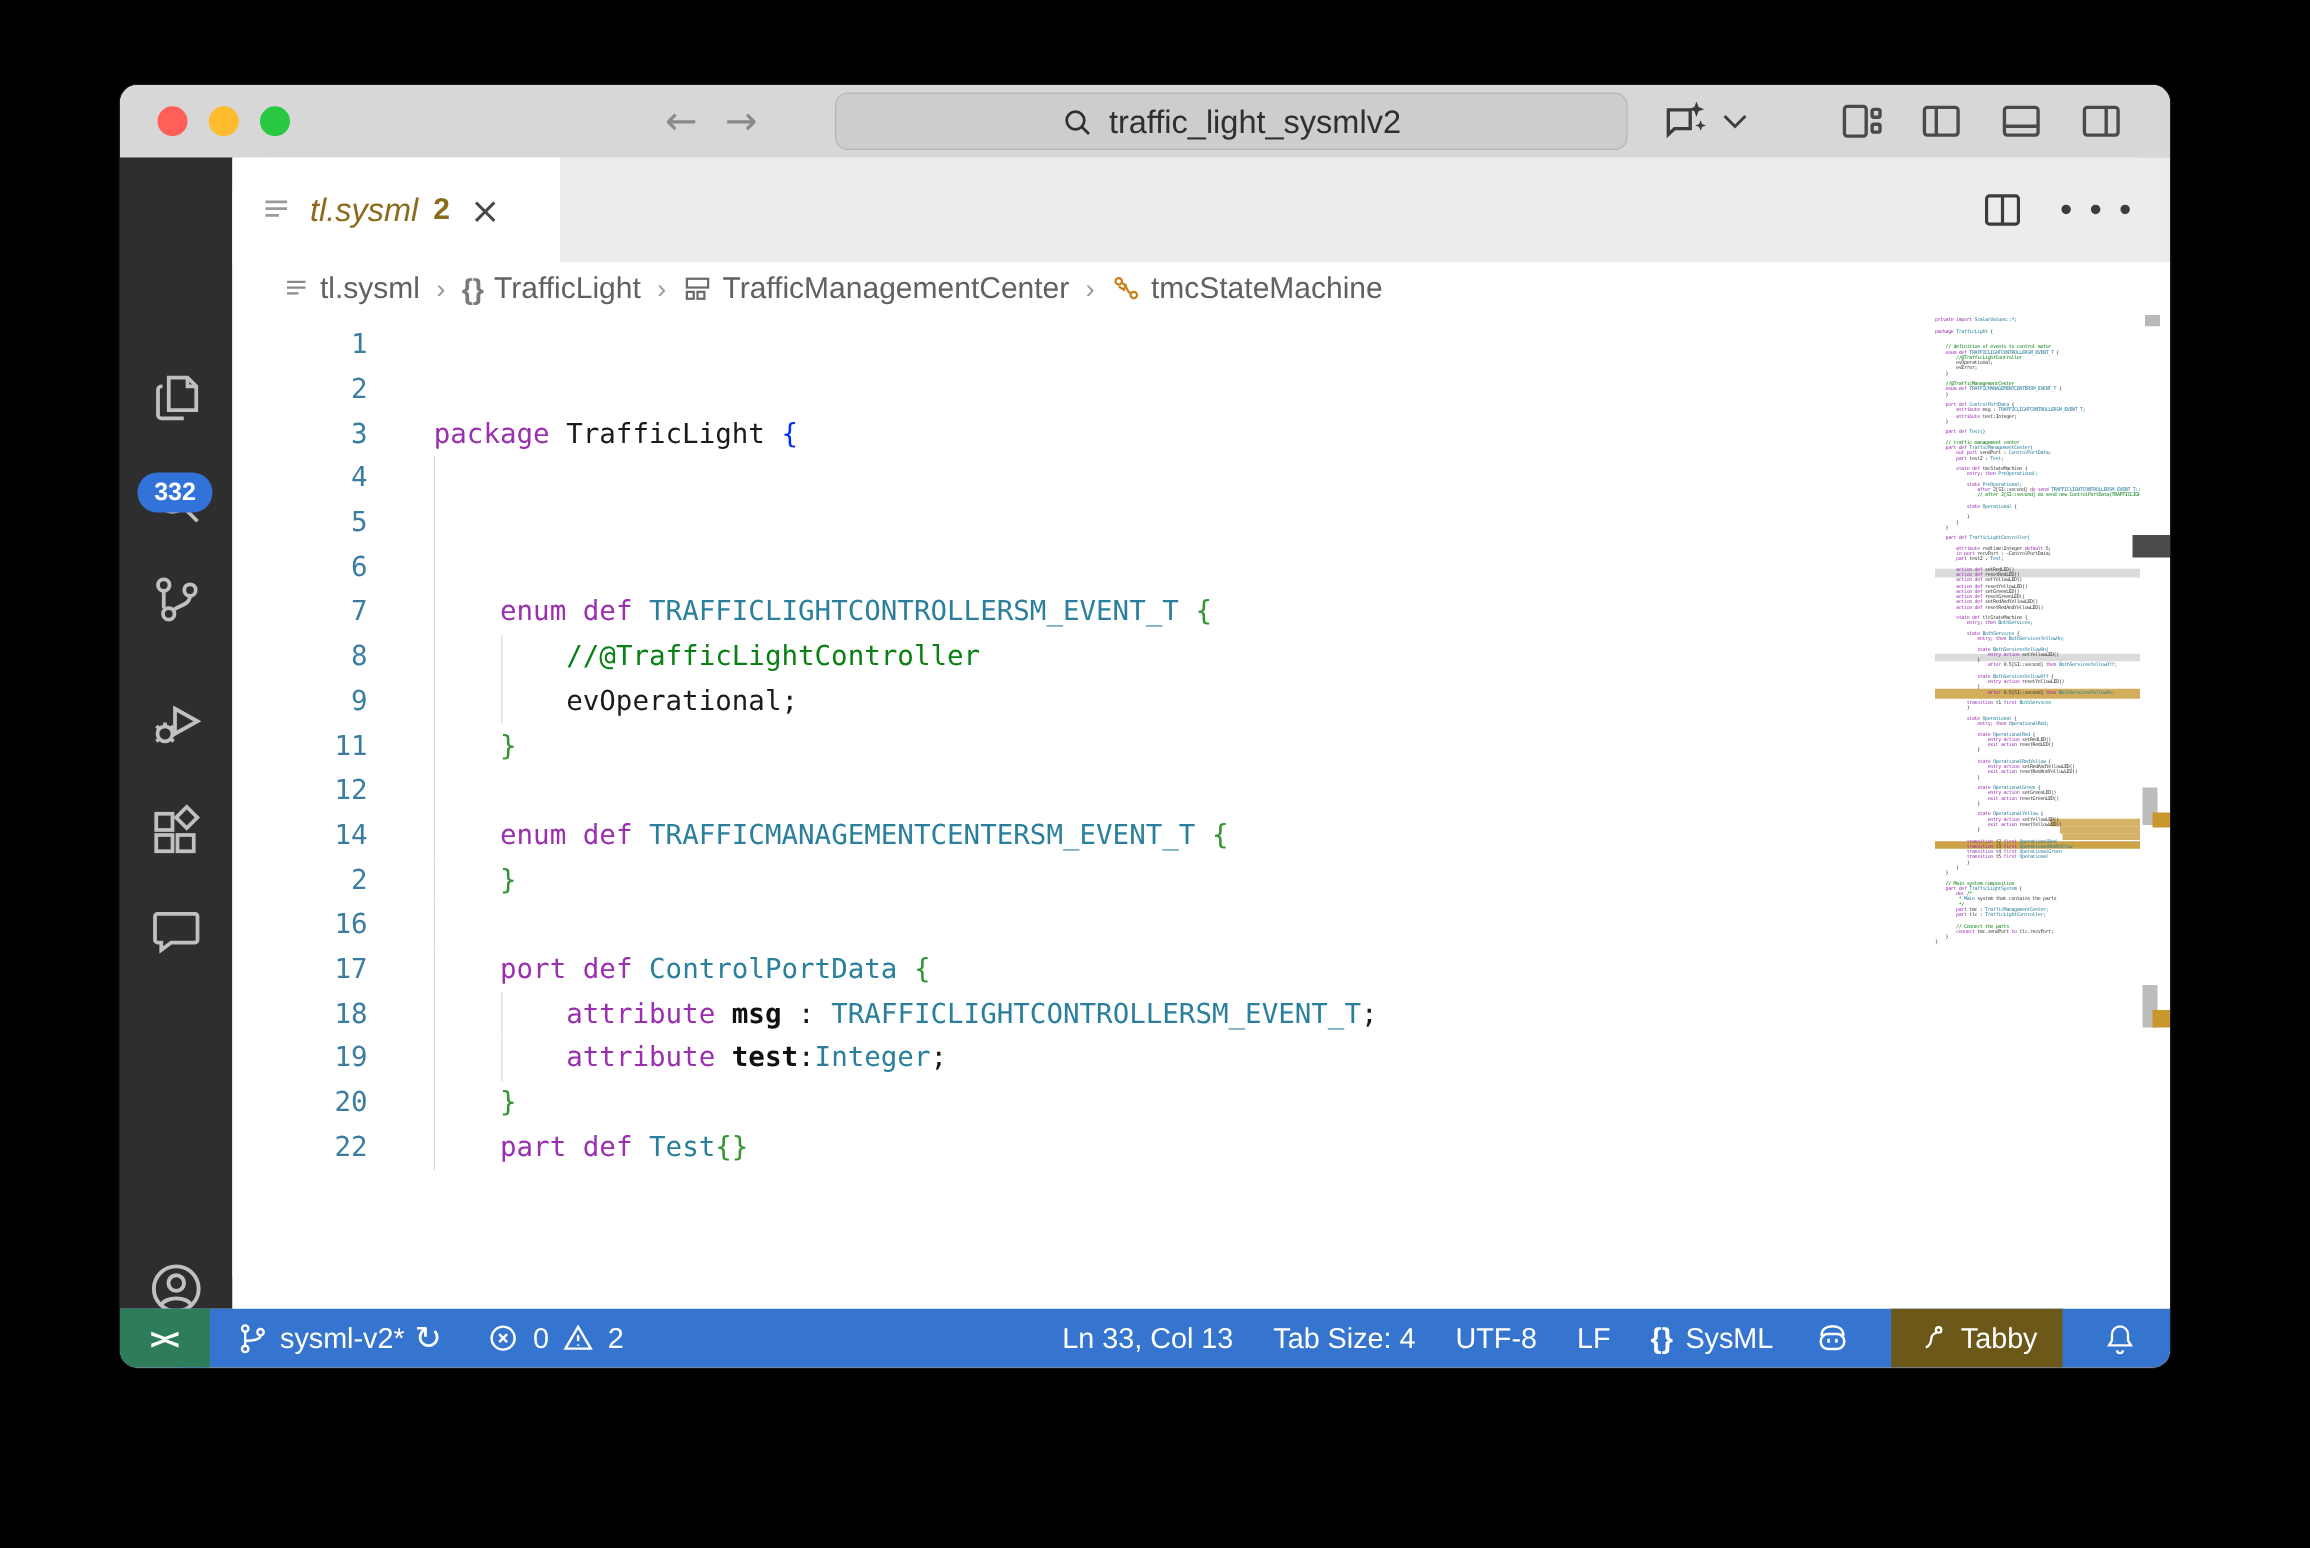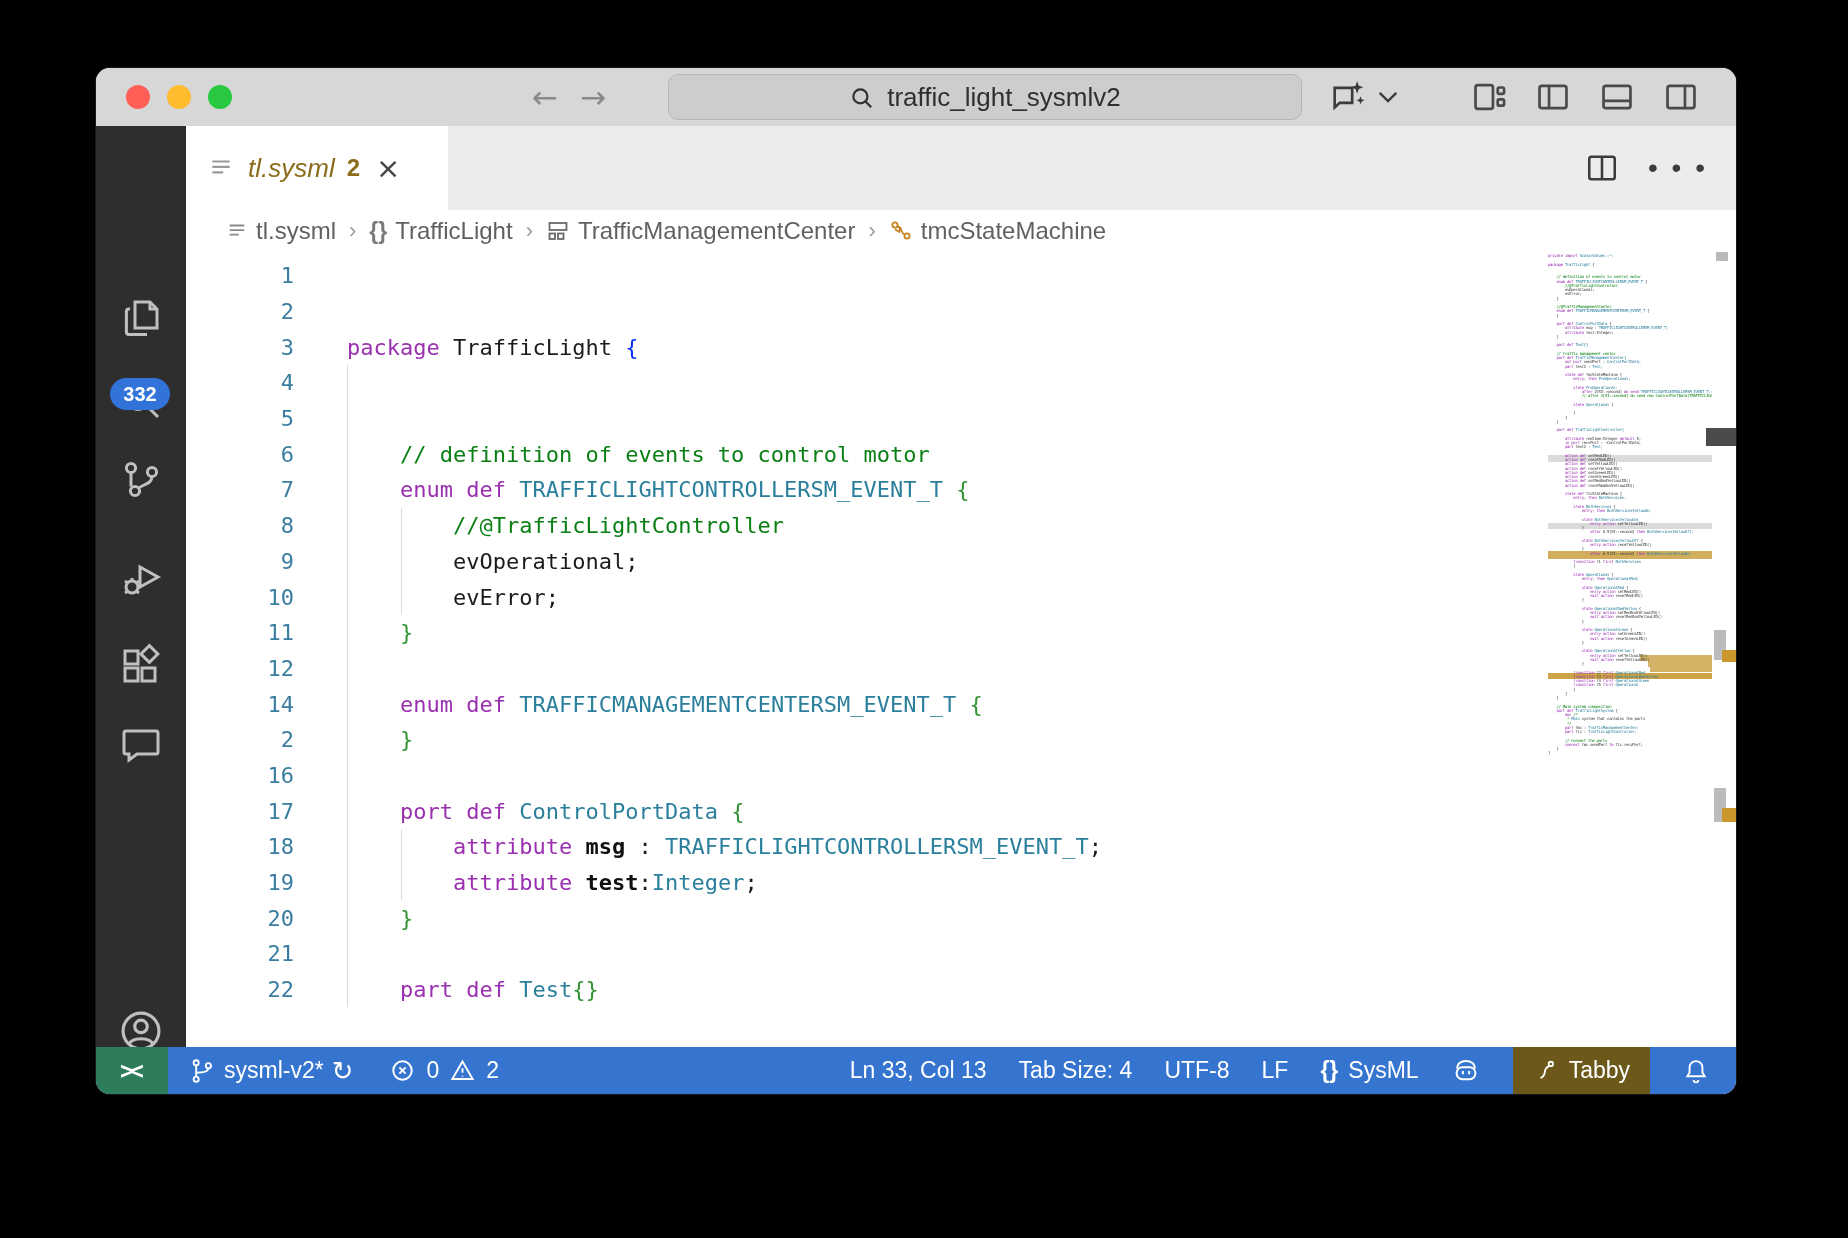--- a/index.html
+++ b/index.html
@@ -213,35 +213,33 @@
       </span>
     </div>
 
     <div id="codearea">
       <div id="code-lines">
           <div class="code-line"><span class="ln">1</span></div>
           <div class="code-line"><span class="ln">2</span><span class="lc"></span></div>
           <div class="code-line"><span class="ln">3</span><span class="lc"><span style="color: rgb(154, 47, 176);">package</span><span style="color: rgb(27, 27, 27);"> TrafficLight </span><span style="color: rgb(4, 49, 250);">{</span></span></div>
           <div class="code-line"><span class="guide" style="left: 161px;"></span><span class="ln">4</span><span class="lc"></span></div>
           <div class="code-line"><span class="guide" style="left: 161px;"></span><span class="ln">5</span><span class="lc"></span></div>
-          <div class="code-line"><span class="guide" style="left: 161px;"></span><span class="ln">6</span><span class="lc"><span style="color: rgb(27, 27, 27);">    </span><span style="color: rgb(10, 128, 20);">// definition of events to control motor</span></span></div>
+          <div class="code-line"><span class="guide" style="left: 161px;"></span><span class="ln">6</span></div>
           <div class="code-line"><span class="guide" style="left: 161px;"></span><span class="ln">7</span><span class="lc"><span style="color: rgb(27, 27, 27);">    </span><span style="color: rgb(154, 47, 176);">enum</span><span style="color: rgb(27, 27, 27);"> </span><span style="color: rgb(154, 47, 176);">def</span><span style="color: rgb(27, 27, 27);"> </span><span style="color: rgb(42, 127, 156);">TRAFFICLIGHTCONTROLLERSM_EVENT_T</span><span style="color: rgb(27, 27, 27);"> </span><span style="color: rgb(49, 147, 49);">{</span></span></div>
           <div class="code-line"><span class="guide" style="left: 161px;"></span><span class="guide" style="left: 215.2px;"></span><span class="ln">8</span><span class="lc"><span style="color: rgb(27, 27, 27);">        </span><span style="color: rgb(10, 128, 20);">//@TrafficLightController</span></span></div>
           <div class="code-line"><span class="guide" style="left: 161px;"></span><span class="guide" style="left: 215.2px;"></span><span class="ln">9</span><span class="lc"><span style="color: rgb(27, 27, 27);">        evOperational;</span></span></div>
-          <div class="code-line"><span class="guide" style="left: 161px;"></span><span class="guide" style="left: 215.2px;"></span><span class="ln">10</span><span class="lc"><span style="color: rgb(27, 27, 27);">        evError;</span></span></div>
           <div class="code-line"><span class="guide" style="left: 161px;"></span><span class="ln">11</span><span class="lc"><span style="color: rgb(27, 27, 27);">    </span><span style="color: rgb(49, 147, 49);">}</span></span></div>
           <div class="code-line"><span class="guide" style="left: 161px;"></span><span class="ln">12</span><span class="lc"></span></div>
           <div class="code-line"><span class="guide" style="left: 161px;"></span><span class="ln">14</span><span class="lc"><span style="color: rgb(27, 27, 27);">    </span><span style="color: rgb(154, 47, 176);">enum</span><span style="color: rgb(27, 27, 27);"> </span><span style="color: rgb(154, 47, 176);">def</span><span style="color: rgb(27, 27, 27);"> </span><span style="color: rgb(42, 127, 156);">TRAFFICMANAGEMENTCENTERSM_EVENT_T</span><span style="color: rgb(27, 27, 27);"> </span><span style="color: rgb(49, 147, 49);">{</span></span></div>
           <div class="code-line"><span class="guide" style="left: 161px;"></span><span class="ln">2</span><span class="lc"><span style="color: rgb(27, 27, 27);">    </span><span style="color: rgb(49, 147, 49);">}</span></span></div>
           <div class="code-line"><span class="guide" style="left: 161px;"></span><span class="ln">16</span><span class="lc"></span></div>
           <div class="code-line"><span class="guide" style="left: 161px;"></span><span class="ln">17</span><span class="lc"><span style="color: rgb(27, 27, 27);">    </span><span style="color: rgb(154, 47, 176);">port</span><span style="color: rgb(27, 27, 27);"> </span><span style="color: rgb(154, 47, 176);">def</span><span style="color: rgb(27, 27, 27);"> </span><span style="color: rgb(42, 127, 156);">ControlPortData</span><span style="color: rgb(27, 27, 27);"> </span><span style="color: rgb(49, 147, 49);">{</span></span></div>
           <div class="code-line"><span class="guide" style="left: 161px;"></span><span class="guide" style="left: 215.2px;"></span><span class="ln">18</span><span class="lc"><span style="color: rgb(27, 27, 27);">        </span><span style="color: rgb(154, 47, 176);">attribute</span><span style="color: rgb(27, 27, 27);"> </span><span style="color: rgb(16, 16, 16); font-weight: 600;">msg</span><span style="color: rgb(27, 27, 27);"> : </span><span style="color: rgb(42, 127, 156);">TRAFFICLIGHTCONTROLLERSM_EVENT_T</span><span style="color: rgb(27, 27, 27);">;</span></span></div>
           <div class="code-line"><span class="guide" style="left: 161px;"></span><span class="guide" style="left: 215.2px;"></span><span class="ln">19</span><span class="lc"><span style="color: rgb(27, 27, 27);">        </span><span style="color: rgb(154, 47, 176);">attribute</span><span style="color: rgb(27, 27, 27);"> </span><span style="color: rgb(16, 16, 16); font-weight: 600;">test</span><span style="color: rgb(27, 27, 27);">:</span><span style="color: rgb(42, 127, 156);">Integer</span><span style="color: rgb(27, 27, 27);">;</span></span></div>
           <div class="code-line"><span class="guide" style="left: 161px;"></span><span class="ln">20</span><span class="lc"><span style="color: rgb(27, 27, 27);">    </span><span style="color: rgb(49, 147, 49);">}</span></span></div>
-          <div class="code-line"><span class="guide" style="left: 161px;"></span><span class="ln">21</span><span class="lc"></span></div>
           <div class="code-line"><span class="guide" style="left: 161px;"></span><span class="ln">22</span><span class="lc"><span style="color: rgb(27, 27, 27);">    </span><span style="color: rgb(154, 47, 176);">part</span><span style="color: rgb(27, 27, 27);"> </span><span style="color: rgb(154, 47, 176);">def</span><span style="color: rgb(27, 27, 27);"> </span><span style="color: rgb(42, 127, 156);">Test</span><span style="color: rgb(49, 147, 49);">{}</span></span></div>
         </div>
 
       <div id="minimap">
         <div class="mm-hl" style="left:0;right:0;top:203px;height:7px;background:rgba(175,175,175,.45)"></div>
         <div class="mm-hl" style="left:0;right:0;top:271px;height:6px;background:rgba(175,175,175,.45)"></div>
         <div class="mm-hl" style="left:0;right:0;top:299px;height:8px;background:rgba(199,154,51,.8)"></div>
         <div class="mm-hl" style="left:92px;right:0;top:403px;height:6px;background:rgba(199,154,51,.75)"></div>
         <div class="mm-hl" style="left:100px;right:0;top:409px;height:6px;background:rgba(199,154,51,.75)"></div>
         <div class="mm-hl" style="left:102px;right:0;top:415px;height:5px;background:rgba(199,154,51,.75)"></div>

